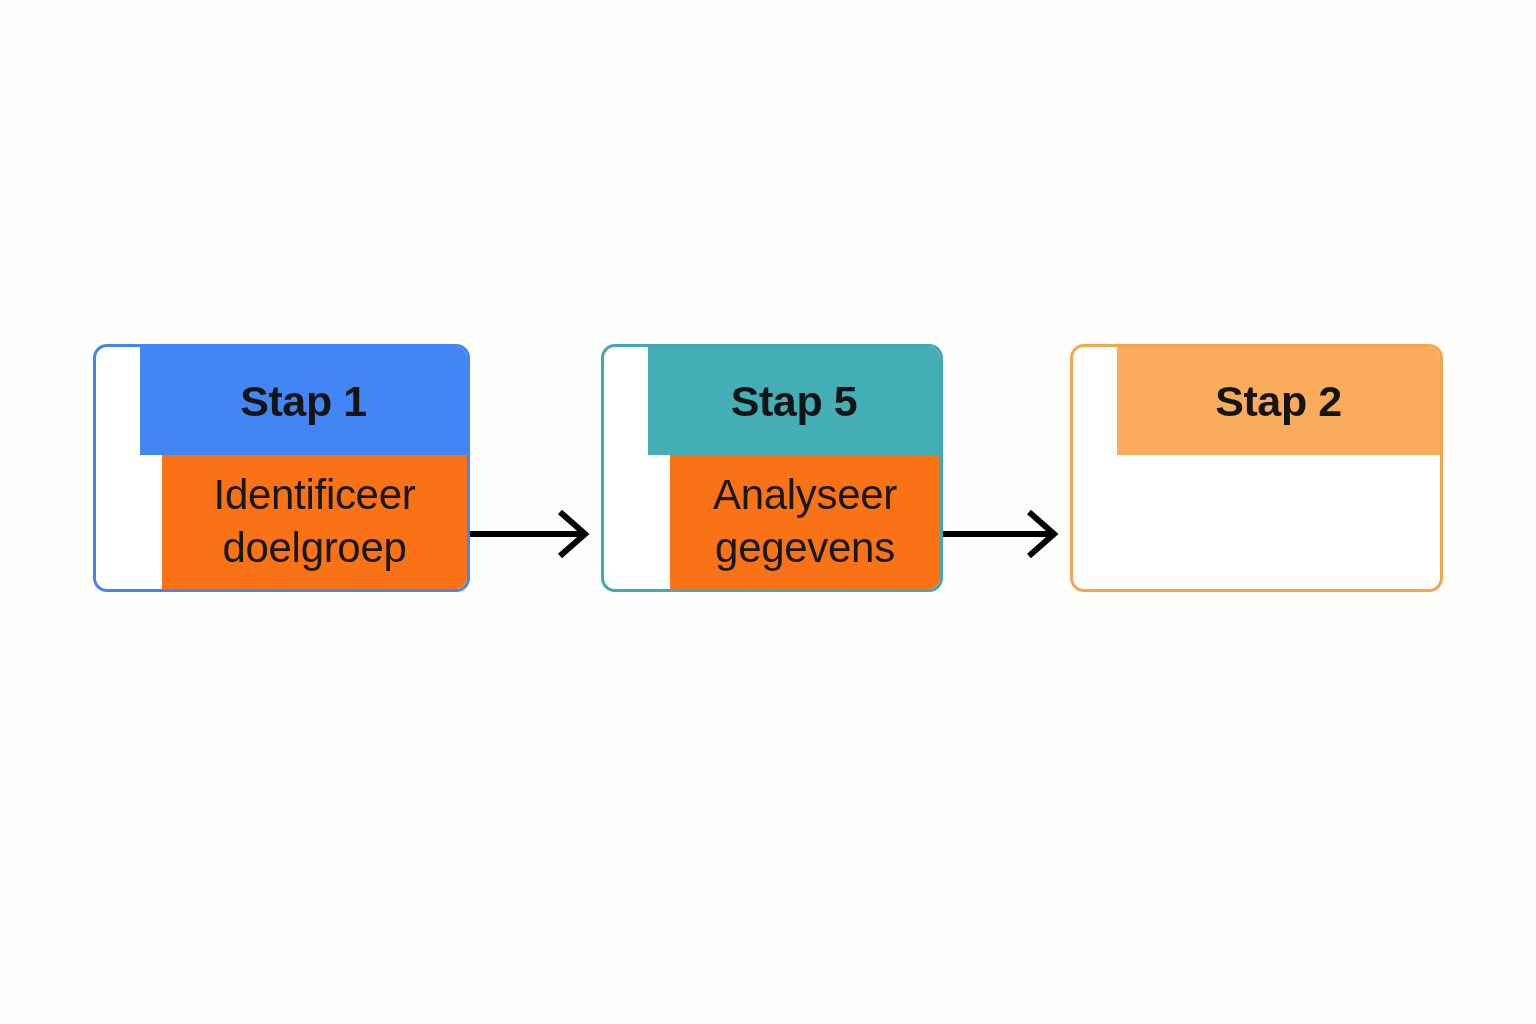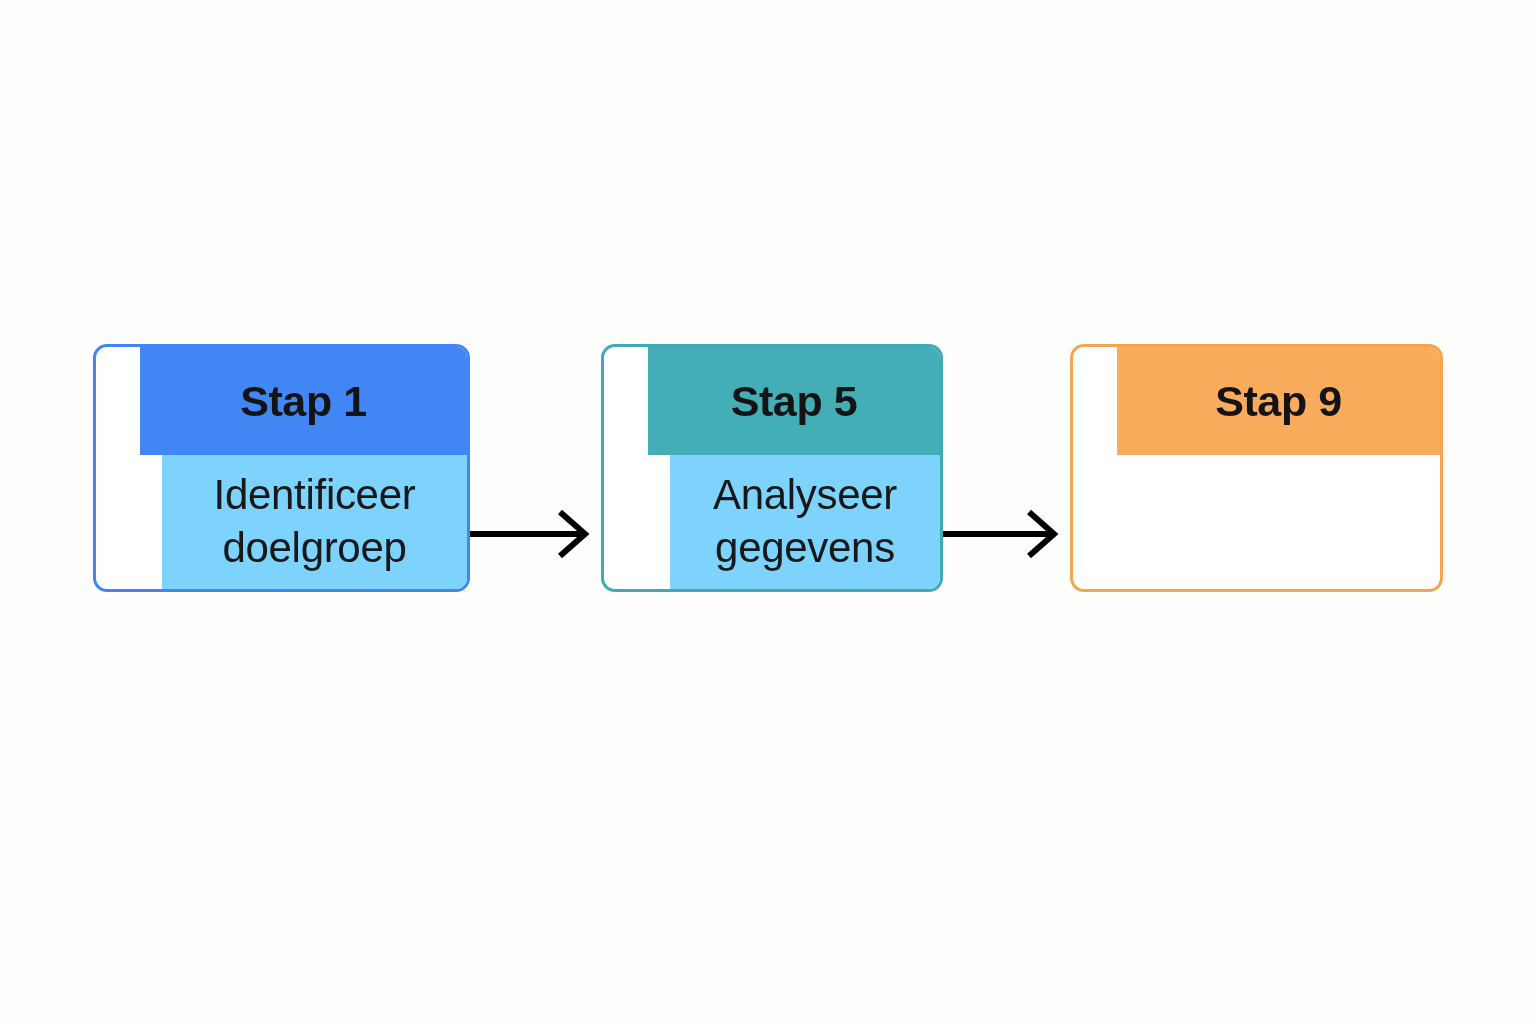--- a/index.html
+++ b/index.html
@@ -45,21 +45,21 @@
     font-weight: bold;
     color: #141414;
     letter-spacing: -0.4px;
     line-height: 1;
   }
   .step-box .body {
     flex: 1 1 auto;
     display: flex;
     align-items: center;
     justify-content: center;
-    background: #7dd3fc;
+    background: #f97316;
     padding: 0 14px;
     box-sizing: border-box;
     margin-left: 22px;
   }
   .step-box .body-label {
     font-size: 42px;
     font-weight: normal;
     color: #16181a;
     text-align: center;
     line-height: 1.26;
@@ -135,17 +135,17 @@
 
   <div class="arrow" id="arrow-2">
     <svg viewBox="0 0 128 62" preserveAspectRatio="none">
       <line x1="0" y1="31" x2="108" y2="31" stroke="#000000" stroke-width="6" stroke-linecap="butt"></line>
       <polyline points="86,9 111,31 86,53" fill="none" stroke="#000000" stroke-width="6" stroke-linecap="butt" stroke-linejoin="miter"></polyline>
     </svg>
   </div>
 
   <div class="step-box" id="box-3">
     <div class="hdr">
-      <span class="hdr-label">Stap 9</span>
+      <span class="hdr-label">Stap 2</span>
     </div>
   </div>
 
 </div>
 
 </body></html>

